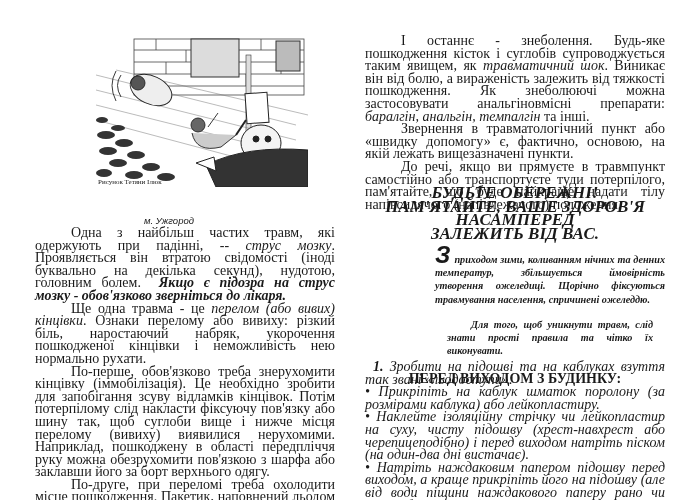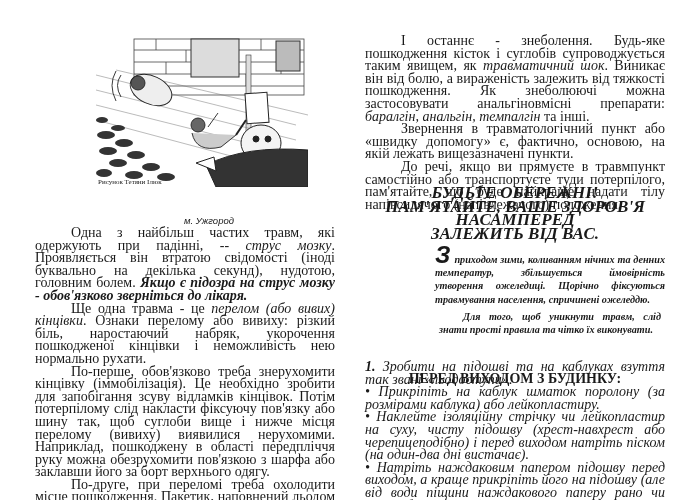--- a/index.html
+++ b/index.html
@@ -4,25 +4,25 @@
 <style>
   html, body { margin:0; padding:0; }
   body {
     width:700px; height:500px; background:#ffffff; position:relative; overflow:hidden;
     font-family:"Liberation Serif", "DejaVu Serif", serif; color:#1a1a1a;
   }
   .abs { position:absolute; }
   .p { font-size:14px; line-height:12.6px; text-align:justify; margin:0; }
   .indent { text-indent:36px; }
   i { font-style:italic; }
-  b { font-weight:bold; }
+  b { font-weight:bold;margin-left:8px; }
 
   
   #illustration { left:96px; top:35px; width:212px; height:152px; }
-  #caption { left:0; top:215px; width:338px; text-align:center; font-family:"Liberation Sans", sans-serif; font-style:italic; font-size:9.5px;padding-left:40px; }
+  #caption { left:0; top:215px; width:338px; text-align:center; font-family:"Liberation Sans", sans-serif; font-style:italic; font-size:9.5px; }
 
   #left-col { left:35px; top:227px; width:300px; }
   #right-col-top { left:365px; top:35px; width:300px; }
   #warning { left:365px; top:186px; width:300px; text-align:center; font-weight:bold; font-style:italic; font-size:17px; line-height:13.5px; text-transform:uppercase; }
   #winter { left:435px; top:245px; width:230px; font-weight:bold; font-style:italic; font-size:10.2px; line-height:13.2px; text-align:justify; }
   #winter .cap { font-size:24px; font-style:italic; font-family:"Liberation Sans", sans-serif; line-height:20px; margin-right:4px; }
   #before-title { left:365px; top:347px; width:300px; text-align:center; font-weight:bold; font-size:14px;margin-top:24px; }
   #before-list { left:365px; top:361px; width:300px;font-style:italic; }
   #before-list .p { line-height:12.6px; }
 </style>
@@ -116,21 +116,21 @@
   </div>
 
 <div id="warning" class="abs">
   <div>Будьте обережні!</div>
   <div>Пам'ятайте, ваше здоров'я насамперед</div>
   <div>залежить від вас.</div>
 </div>
 
 <div id="winter" class="abs">
   <p style="margin:0;"><span class="cap">З</span><span>приходом зими, коливанням нічних та денних температур, збільшується ймовірність утворення ожеледиці. Щорічно фіксуються травмування населення, спричинені ожеледдю.</span></p>
-  <p style="margin:4px; text-indent:24px;">Для того, щоб уникнути травм, слід знати прості правила та чітко їх виконувати.</p>
+  <p style="margin:12px; text-indent:24px;">Для того, щоб уникнути травм, слід знати прості правила та чітко їх виконувати.</p>
 </div>
 
 <div id="before-title" class="abs">ПЕРЕД ВИХОДОМ З БУДИНКУ:</div>
 <div id="before-list" class="abs">
   <p class="p"><b>1.</b> <span>Зробити на підошві та на каблуках взуття так звані «льодоступи»:</span></p>
   <div id="bullets">
       <p class="p">• Прикріпіть на каблук шматок поролону (за розмірами каблука) або лейкопластиру.</p>
       <p class="p">• Наклейте ізоляційну стрічку чи лейкопластир на суху, чисту підошву (хрест-навхрест або черепицеподібно) і перед виходом натріть піском (на один-два дні вистачає).</p>
       <p class="p">• Натріть наждаковим папером підошву перед виходом, а краще прикріпіть його на підошву (але від води піщини наждакового паперу рано чи пізно обсипаються).</p>
     </div>

